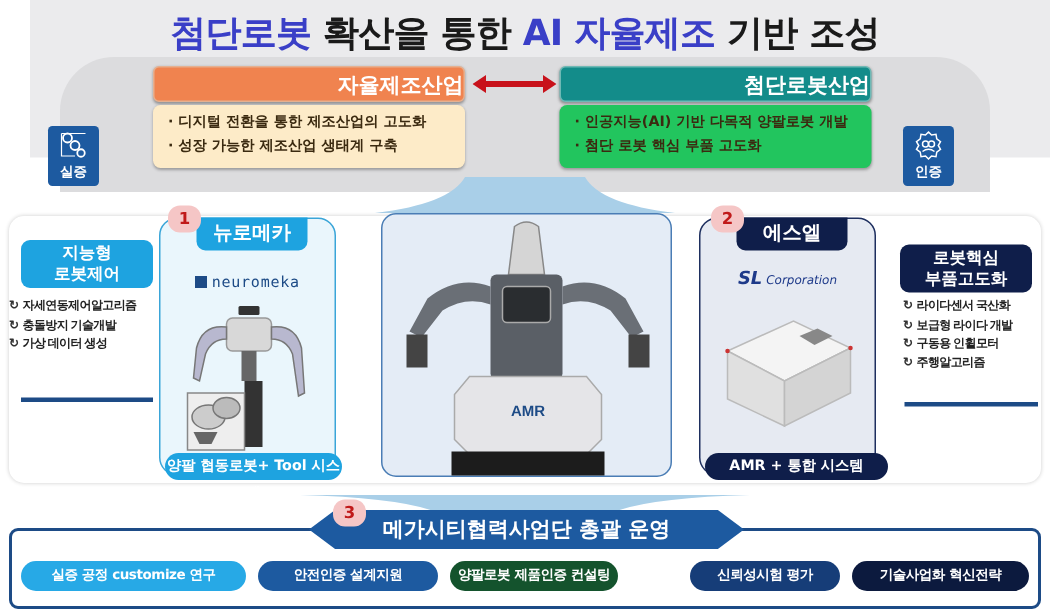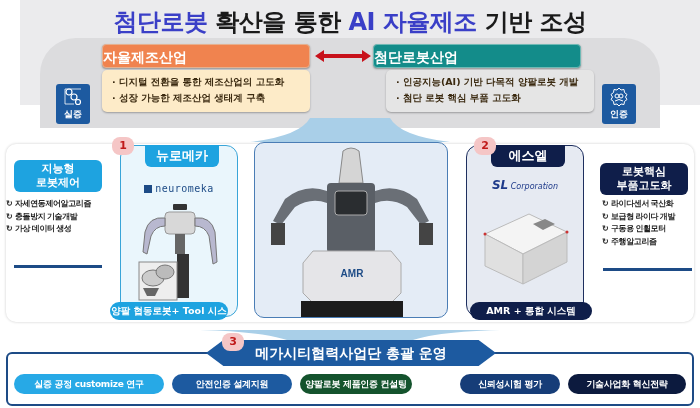--- a/index.html
+++ b/index.html
@@ -5,26 +5,26 @@
   * { box-sizing: border-box; margin: 0; padding: 0; }
   body { width: 700px; height: 408px; background: #ffffff; font-family: "DejaVu Sans", sans-serif; position: relative; overflow: hidden; }
   .abs { position: absolute; }
 
   
   .banner { left: 20px; top: 0; width: 680px; height: 105px; background: #ebebed; border-radius: 0 0 0 0; }
   .banner-curve { left: 40px; top: 38px; width: 620px; height: 90px; background: #dcdcde; border-radius: 36px 36px 0 0; }
   .title { left: 0; top: 6px; width: 700px; text-align: center; font-size: 24px; font-weight: bold; letter-spacing: -0.5px; color: #1a1a1a; }
   .title .hl { color: #3a3fc7; }
 
-  .catbox { top: 44px; width: 208px; height: 24px; border-radius: 4px; color: #fff; font-weight: bold; font-size: 14px; text-align: left; line-height: 24px; box-shadow: 0 1px 2px rgba(0,0,0,0.35); }
+  .catbox { top: 44px; width: 208px; height: 24px; border-radius: 4px; color: #fff; font-weight: bold; font-size: 14px; text-align: right; line-height: 24px; box-shadow: 0 1px 2px rgba(0,0,0,0.35); }
   .cat-left { left: 102px; background: #f0834f; border: 1px solid #e6b08f; }
   .cat-right { left: 373px; background: #138c8a; border: 1px solid #6fb9b5; }
   .desc { top: 70px; width: 208px; height: 42px; border-radius: 5px; font-size: 9.5px; font-weight: bold; color: #3b2a10; padding: 4px 10px; line-height: 16px; box-shadow: 0 1px 2px rgba(0,0,0,0.3); }
   .desc-left { left: 102px; background: #fdebc8; }
-  .desc-right { left: 386px; background: #e5e5e5; }
+  .desc-right { left: 373px; background: #22c55e; }
   .arrow { left: 315px; top: 50px; width: 56px; height: 12px; }
 
   .sidebtn { top: 84px; width: 34px; height: 40px; background: #1d5aa0; border-radius: 3px; color: #fff; font-size: 9px; font-weight: bold; text-align: center; }
   .sidebtn .ico { display: block; margin: 3px auto 0; width: 20px; height: 20px; }
   .sidebtn span.lbl { display: block; margin-top: 1px; }
 
   
   .funnel-top { left: 250px; top: 118px; width: 200px; height: 24px; }
   .funnel-bot { left: 200px; top: 322px; width: 300px; height: 24px; }
 
@@ -39,21 +39,21 @@
   .list-left { left: 6px; top: 198px; width: 100px; }
   .list-right { left: 602px; top: 198px; width: 98px; }
   .list .item { white-space: nowrap; }
   .list .item .cw { display: inline-block; width: 9px; color: #333; font-size: 8px; }
   .rule { height: 3px; background: #1d4b86; }
   .rule-left { left: 14px; top: 265px; width: 88px; }
   .rule-right { left: 603px; top: 268px; width: 89px; }
 
   
   .card { top: 145px; width: 118px; height: 172px; border-radius: 12px; }
-  .card-left { left: 120px; background: #eaf6fc; border: 1.5px solid #3aa5d8; }
+  .card-left { left: 106px; background: #eaf6fc; border: 1.5px solid #3aa5d8; }
   .card-right { left: 466px; background: #e6eaf2; border: 1.5px solid #1e2f5f; }
   .card-head { left: 24px; top: -1px; width: 74px; height: 22px; border-radius: 0 0 6px 6px; color: #fff; font-weight: bold; font-size: 13px; text-align: center; line-height: 22px; }
   .card-left .card-head { background: #1ea3e0; }
   .card-right .card-head { background: #0f1e4a; }
   .badge { width: 22px; height: 18px; border-radius: 8px; background: #f5c6c6; color: #c01a1a; font-weight: bold; font-size: 11px; text-align: center; line-height: 18px; }
   .card-foot { height: 18px; border-radius: 9px; color: #fff; font-weight: bold; font-size: 9.5px; text-align: center; line-height: 18px; }
   .foot-left { left: 110px; top: 302px; width: 118px; background: #1ea3e0; }
   .foot-right { left: 470px; top: 302px; width: 122px; background: #0f1e4a; }
   .logo { font-size: 10px; text-align: center; width: 100%; }
   .logo-neuro { top: 37px; color: #1d4b86; letter-spacing: 0.5px; font-family: "DejaVu Sans Mono", monospace; }
@@ -87,21 +87,21 @@
 <svg class="abs arrow" viewBox="0 0 56 12">
   <polygon points="0,6 9,0 9,4 47,4 47,0 56,6 47,12 47,8 9,8 9,12" fill="#c8121b"></polygon>
 </svg>
 
 <div class="abs catbox cat-right">첨단로봇산업</div>
 <div class="abs desc desc-right">
   <div>· 인공지능(AI) 기반 다목적 양팔로봇 개발</div>
   <div>· 첨단 로봇 핵심 부품 고도화</div>
 </div>
 
-<div class="abs sidebtn" style="left:56px;">
+<div class="abs sidebtn" style="left:32px;">
   <svg class="ico" viewBox="0 0 20 20">
     <circle cx="6" cy="5" r="3" fill="none" stroke="#fff" stroke-width="1.2"></circle>
     <circle cx="11" cy="10" r="3" fill="none" stroke="#fff" stroke-width="1.2"></circle>
     <circle cx="15" cy="15" r="2.5" fill="none" stroke="#fff" stroke-width="1.2"></circle>
     <path d="M2 2 H18 M2 2 V17 H11" stroke="#fff" stroke-width="0.8" fill="none"></path>
   </svg>
   <span class="lbl">실증</span>
 </div>
 <div class="abs sidebtn" style="left:602px;">
   <svg class="ico" viewBox="0 0 20 20">

